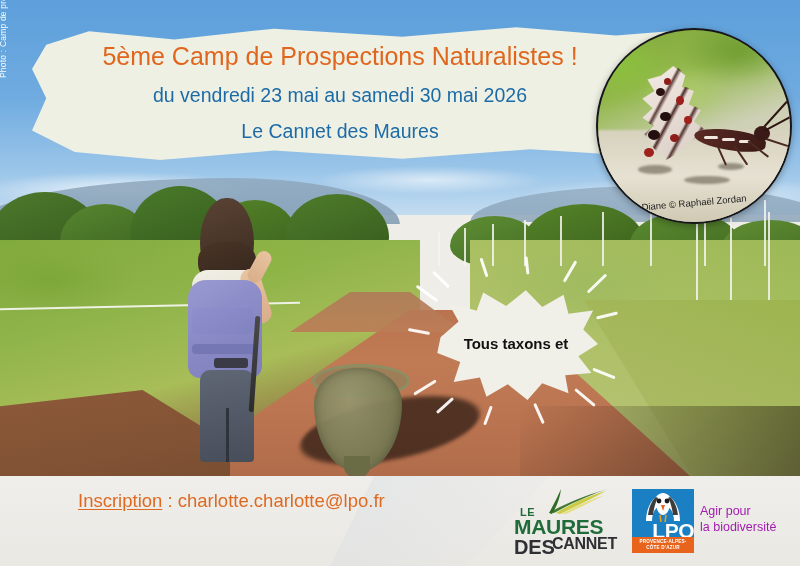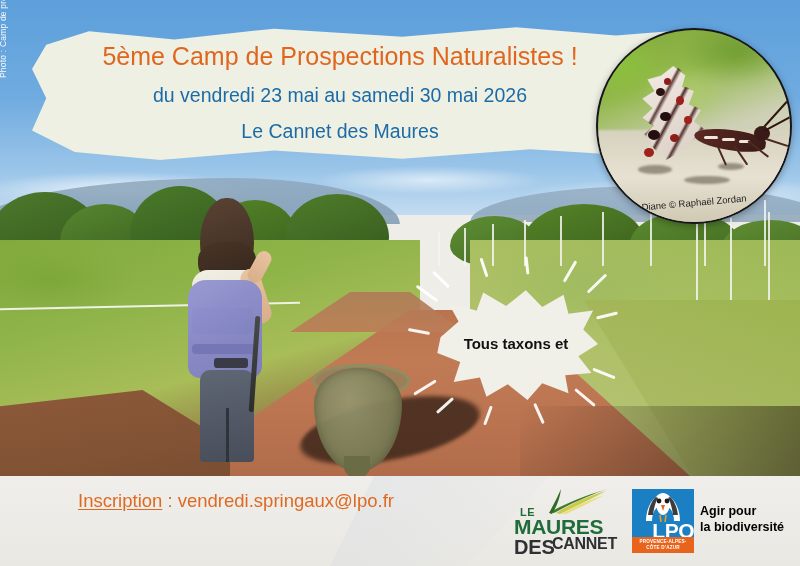--- a/index.html
+++ b/index.html
@@ -201,22 +201,22 @@
   .cannet-des{position:absolute;left:2px;top:48px;font-size:20px;font-weight:bold;color:#2e3033;letter-spacing:-.2px;}
   .cannet-maures{position:absolute;left:40px;top:47px;font-size:16px;font-weight:bold;color:#2e3033;letter-spacing:-.3px;}
 
   .logo-lpo{position:absolute;left:632px;top:489px;width:62px;height:64px;background:#1b7fc4;}
   .lpo-bird{position:absolute;left:12px;top:2px;width:38px;height:34px;}
   .lpo-text{position:absolute;left:0;top:30px;width:62px;text-align:right;
     font-size:21px;font-weight:bold;color:#fff;letter-spacing:-.5px;}
   .lpo-strip{position:absolute;left:0;bottom:0;width:62px;height:16px;background:#e8641c;
     display:flex;flex-direction:column;justify-content:center;align-items:center;}
   .lpo-strip span{font-size:4.6px;font-weight:bold;color:#fff;letter-spacing:.2px;line-height:1.35;}
-  .agir{position:absolute;left:700px;top:504px;color:#000000;font-size:12.5px;
-    font-weight:bold;line-height:1.25;}
+  .agir{position:absolute;left:700px;top:504px;color:#a21caf;font-size:12.5px;
+    font-weight:normal;line-height:1.25;}
 </style>
 </head>
 <body>
 
 <div class="poster">
 
   <div class="photo">
     <div class="sky"></div>
     <div class="clouds"></div>
     <div class="hill"></div>
@@ -345,21 +345,21 @@
   <div class="burst">
     <div class="burst-l1">Tous taxons et</div>
   </div>
 
   <div class="footer">
     <div class="footer-shape"></div>
   </div>
 
   <div class="contact">
     <div class="contact-line1">
-      <u>Inscription</u><span> : </span><span>vendredi.springaux@lpo.fr</span>
+      <u>Inscription</u><span> : </span><span>charlotte.charlotte@lpo.fr</span>
     </div>
   </div>
 
   <div class="logo-cannet">
     <svg class="cannet-leaf" viewBox="0 0 62 26">
       <path d="M2 24 C14 18 34 8 60 1 C44 6 26 14 6 25 Z" fill="#3f7a2e"></path>
       <path d="M8 25 C22 16 40 8 58 3 C44 11 28 18 12 26 Z" fill="#c9c93f" opacity="0.95"></path>
       <path d="M14 26 C26 19 42 12 56 7 C44 14 30 20 18 26 Z" fill="#e3dc6a" opacity="0.85"></path>
       <path d="M1 25 C6 16 10 8 13 1 C12 10 9 18 4 26 Z" fill="#2f6a26"></path>
     </svg>

